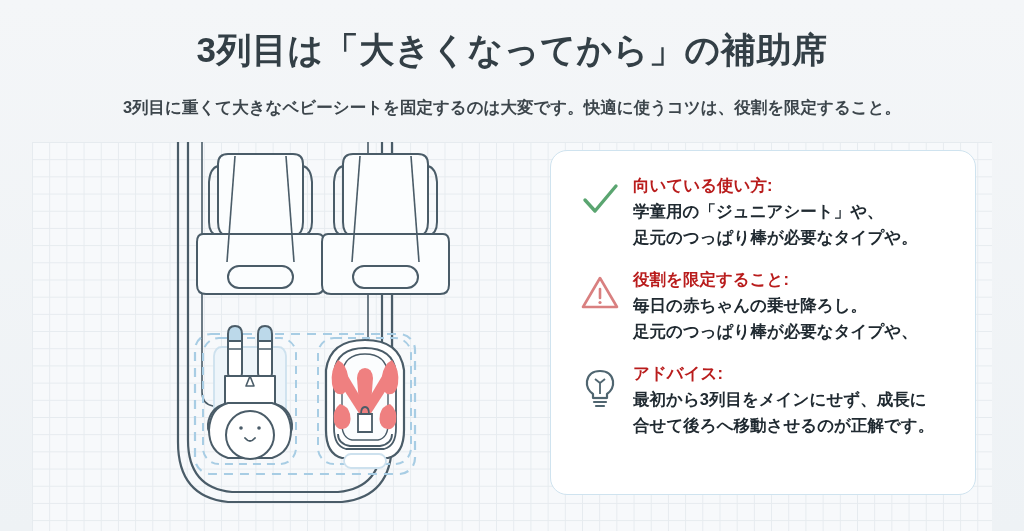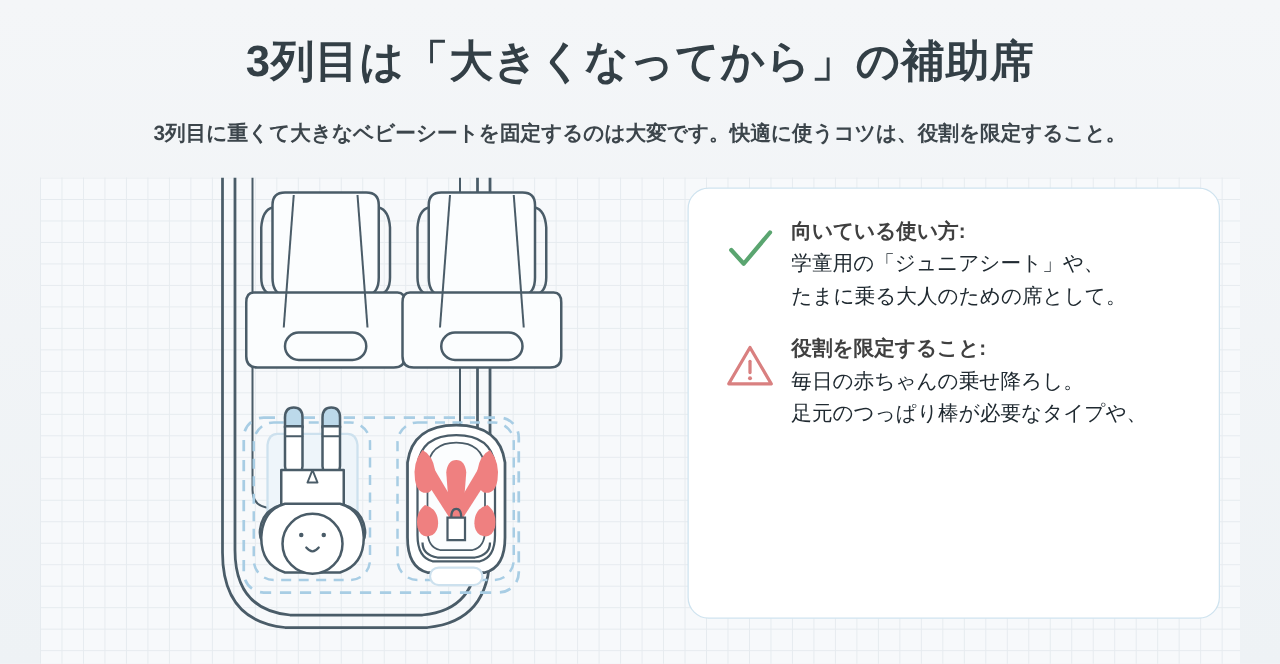--- a/index.html
+++ b/index.html
@@ -104,27 +104,27 @@
     justify-content: center;
     padding-top: 6px;
   }
   .info-text {
     flex: 1 1 auto;
     padding-left: 6px;
   }
   .info-heading {
     font-size: 16.5px;
     font-weight: bold;
-    color: #404040;
+    color: #b91c1c;
     line-height: 25px;
     white-space: nowrap;
   }
   .info-line {
     font-size: 16.5px;
-    font-weight: normal;
+    font-weight: bold;
     color: #202a31;
     line-height: 26px;
     white-space: nowrap;
   }
 </style>
 </head>
 <body>
 
 <div class="page">
 
@@ -252,35 +252,53 @@
 
       <div class="info-row">
         <div class="info-icon">
           <svg width="42" height="42" viewBox="0 0 42 42">
             <path d="M6 21 L16 32 L37 7" fill="none" stroke="#5aa570" stroke-width="3.4" stroke-linecap="round" stroke-linejoin="round"></path>
           </svg>
         </div>
         <div class="info-text">
           <div class="info-heading">向いている使い方:</div>
           <div class="info-line">学童用の「ジュニアシート」や、</div>
-          <div class="info-line">たまに乗る大人のための席として。</div>
+          <div class="info-line">足元のつっぱり棒が必要なタイプや。</div>
         </div>
       </div>
 
       <div class="info-row">
         <div class="info-icon">
           <svg width="40" height="40" viewBox="0 0 40 40">
             <path d="M20 5 L37 34 L3 34 Z" fill="none" stroke="#d98080" stroke-width="2.6" stroke-linejoin="round"></path>
             <path d="M20 16 L20 25" fill="none" stroke="#d98080" stroke-width="2.6" stroke-linecap="round"></path>
             <circle cx="20" cy="29.5" r="1.6" fill="#d98080"></circle>
           </svg>
         </div>
         <div class="info-text">
           <div class="info-heading">役割を限定すること:</div>
           <div class="info-line">毎日の赤ちゃんの乗せ降ろし。</div>
           <div class="info-line">足元のつっぱり棒が必要なタイプや、</div>
         </div>
       </div>
 
+      <div class="info-row">
+        <div class="info-icon">
+          <svg width="40" height="42" viewBox="0 0 40 42">
+            <path d="M20 4 Q9 4 7 14 Q6 22 13 27 L13 31 L27 31 L27 27 Q34 22 33 14 Q31 4 20 4 Z" fill="none" stroke="#4f6570" stroke-width="2.2" stroke-linejoin="round"></path>
+            <path d="M20 27 L20 16" fill="none" stroke="#4f6570" stroke-width="1.8"></path>
+            <path d="M20 16 L15 12" fill="none" stroke="#4f6570" stroke-width="1.8"></path>
+            <path d="M20 16 L25 12" fill="none" stroke="#4f6570" stroke-width="1.8"></path>
+            <path d="M13 31 L27 31" fill="none" stroke="#4f6570" stroke-width="2.2"></path>
+            <path d="M14 35 L26 35" fill="none" stroke="#4f6570" stroke-width="2.2" stroke-linecap="round"></path>
+            <path d="M16 39 L24 39" fill="none" stroke="#4f6570" stroke-width="2.2" stroke-linecap="round"></path>
+          </svg>
+        </div>
+        <div class="info-text">
+          <div class="info-heading">アドバイス:</div>
+          <div class="info-line">最初から3列目をメインにせず、成長に</div>
+          <div class="info-line">合せて後ろへ移動させるのが正解です。</div>
+        </div>
+      </div>
 
     </div>
   </div>
 </div>
 
 </body></html>

